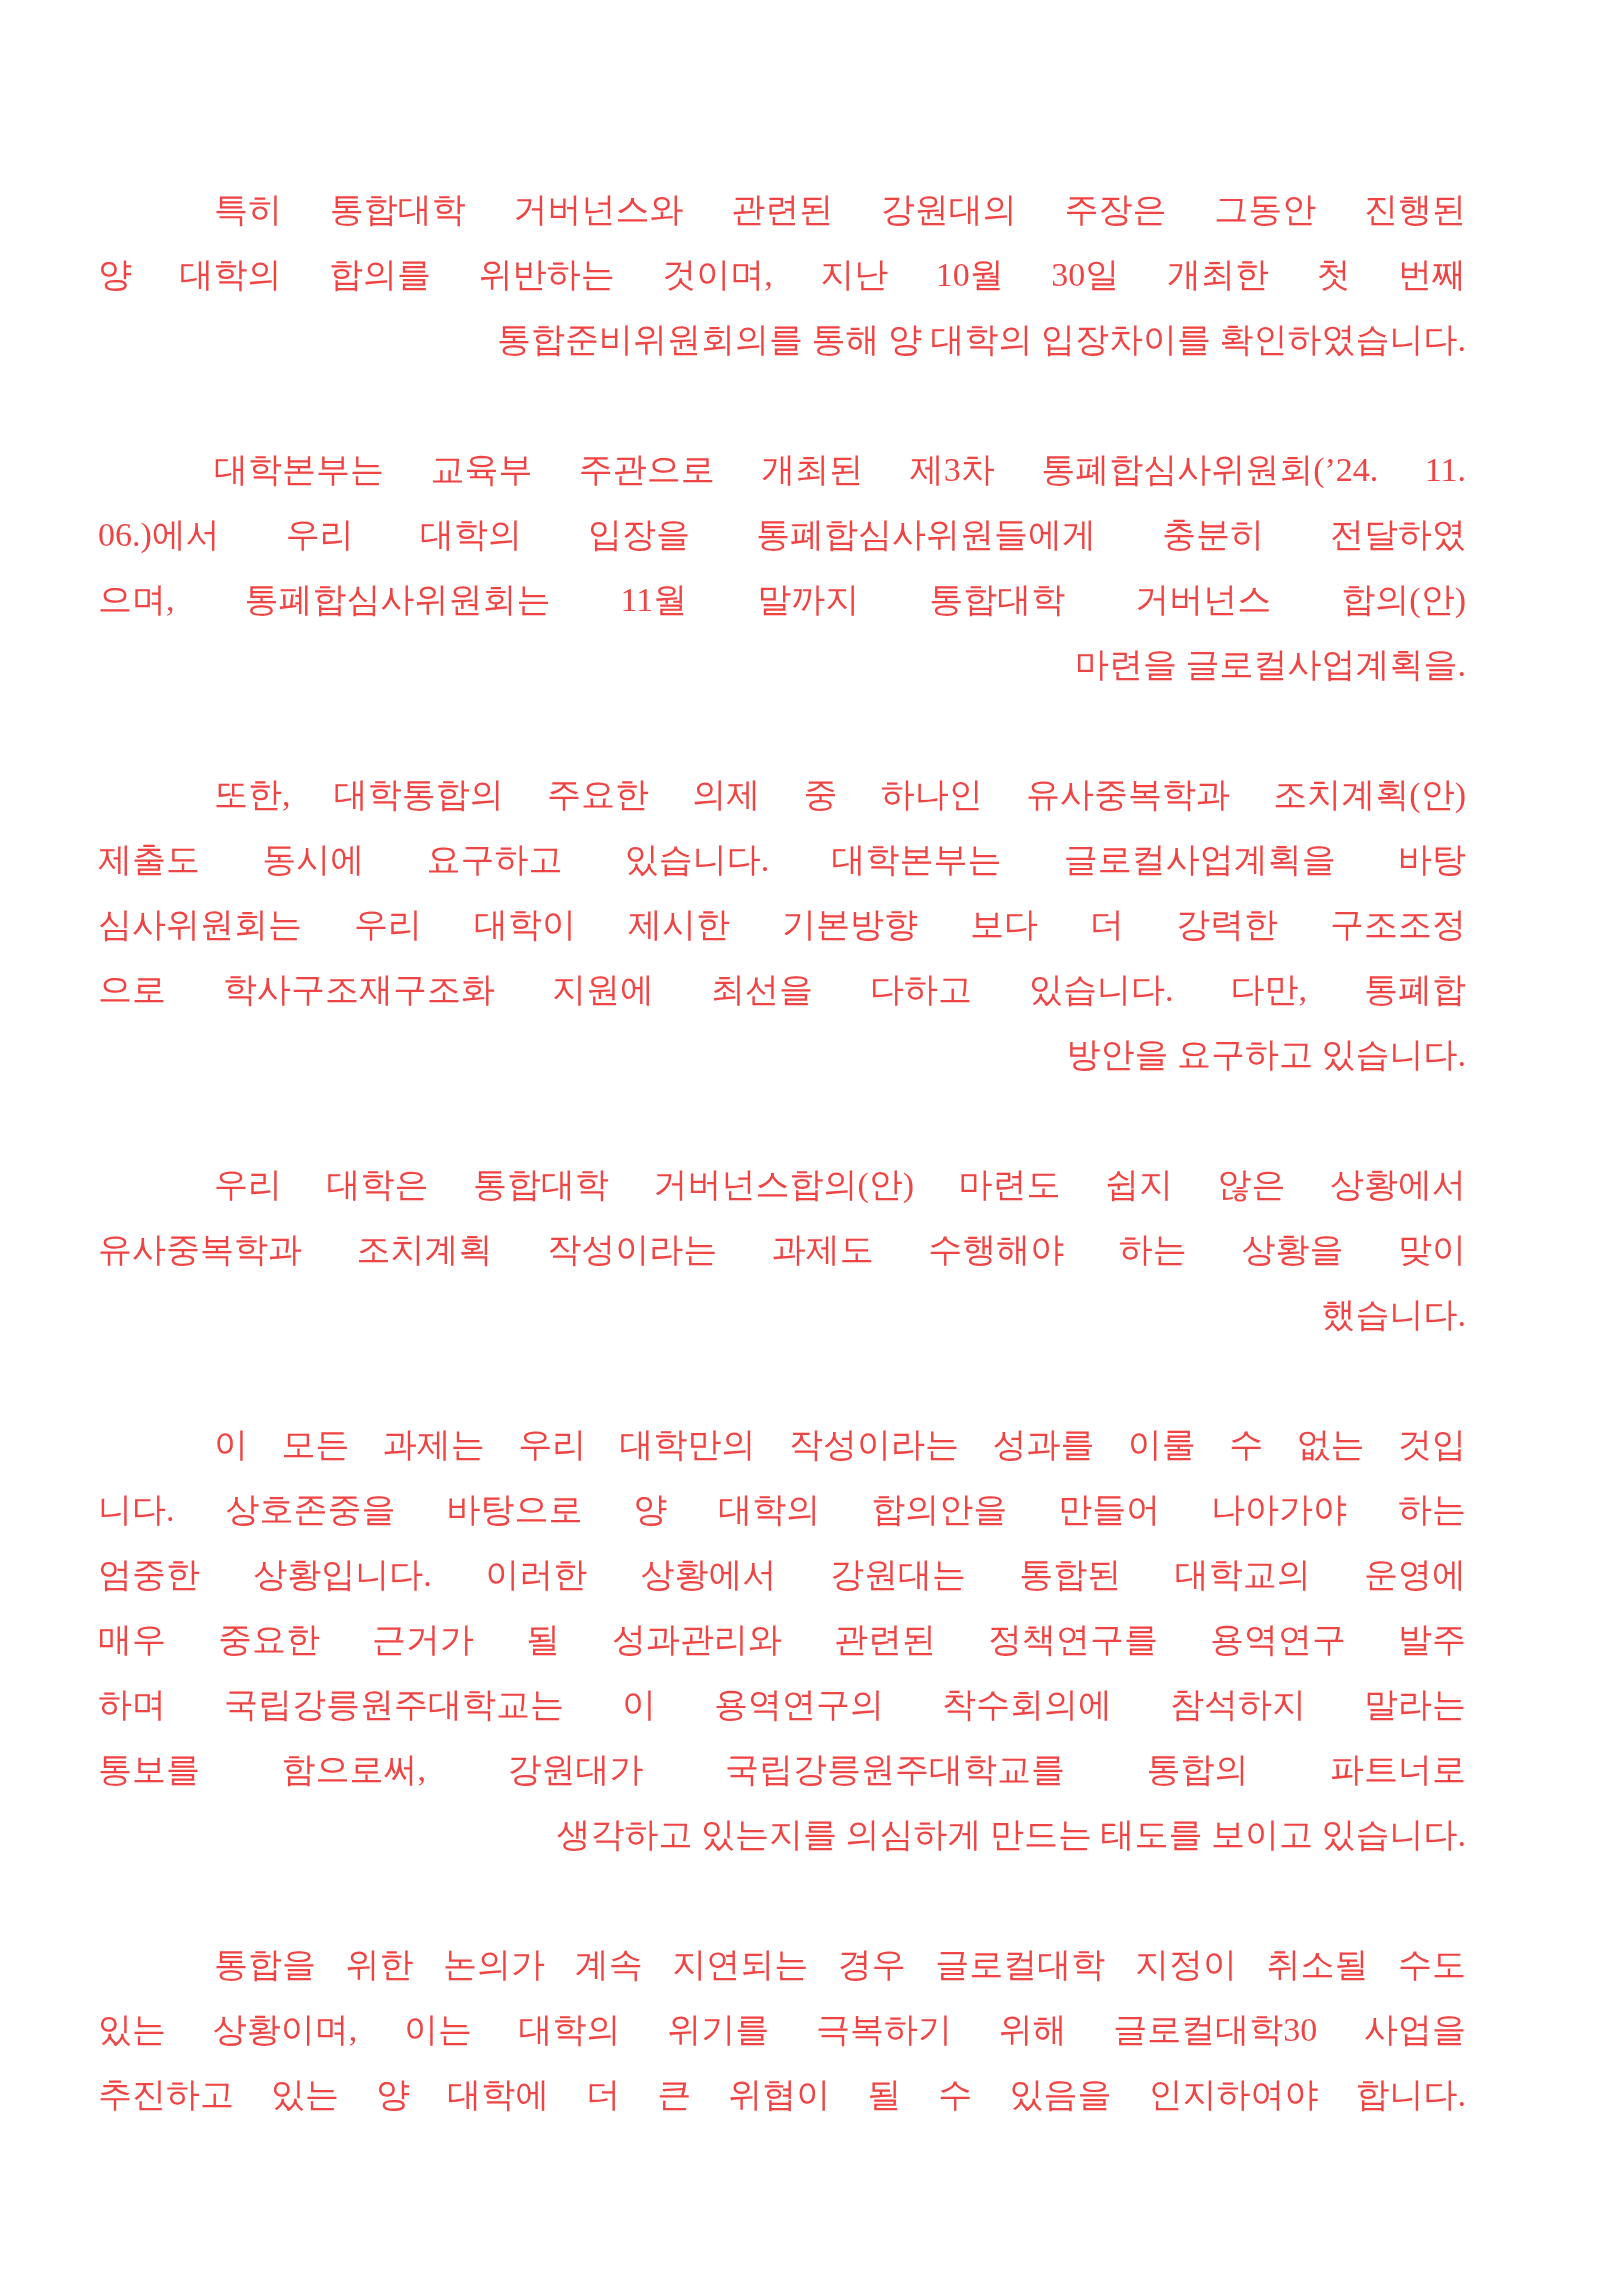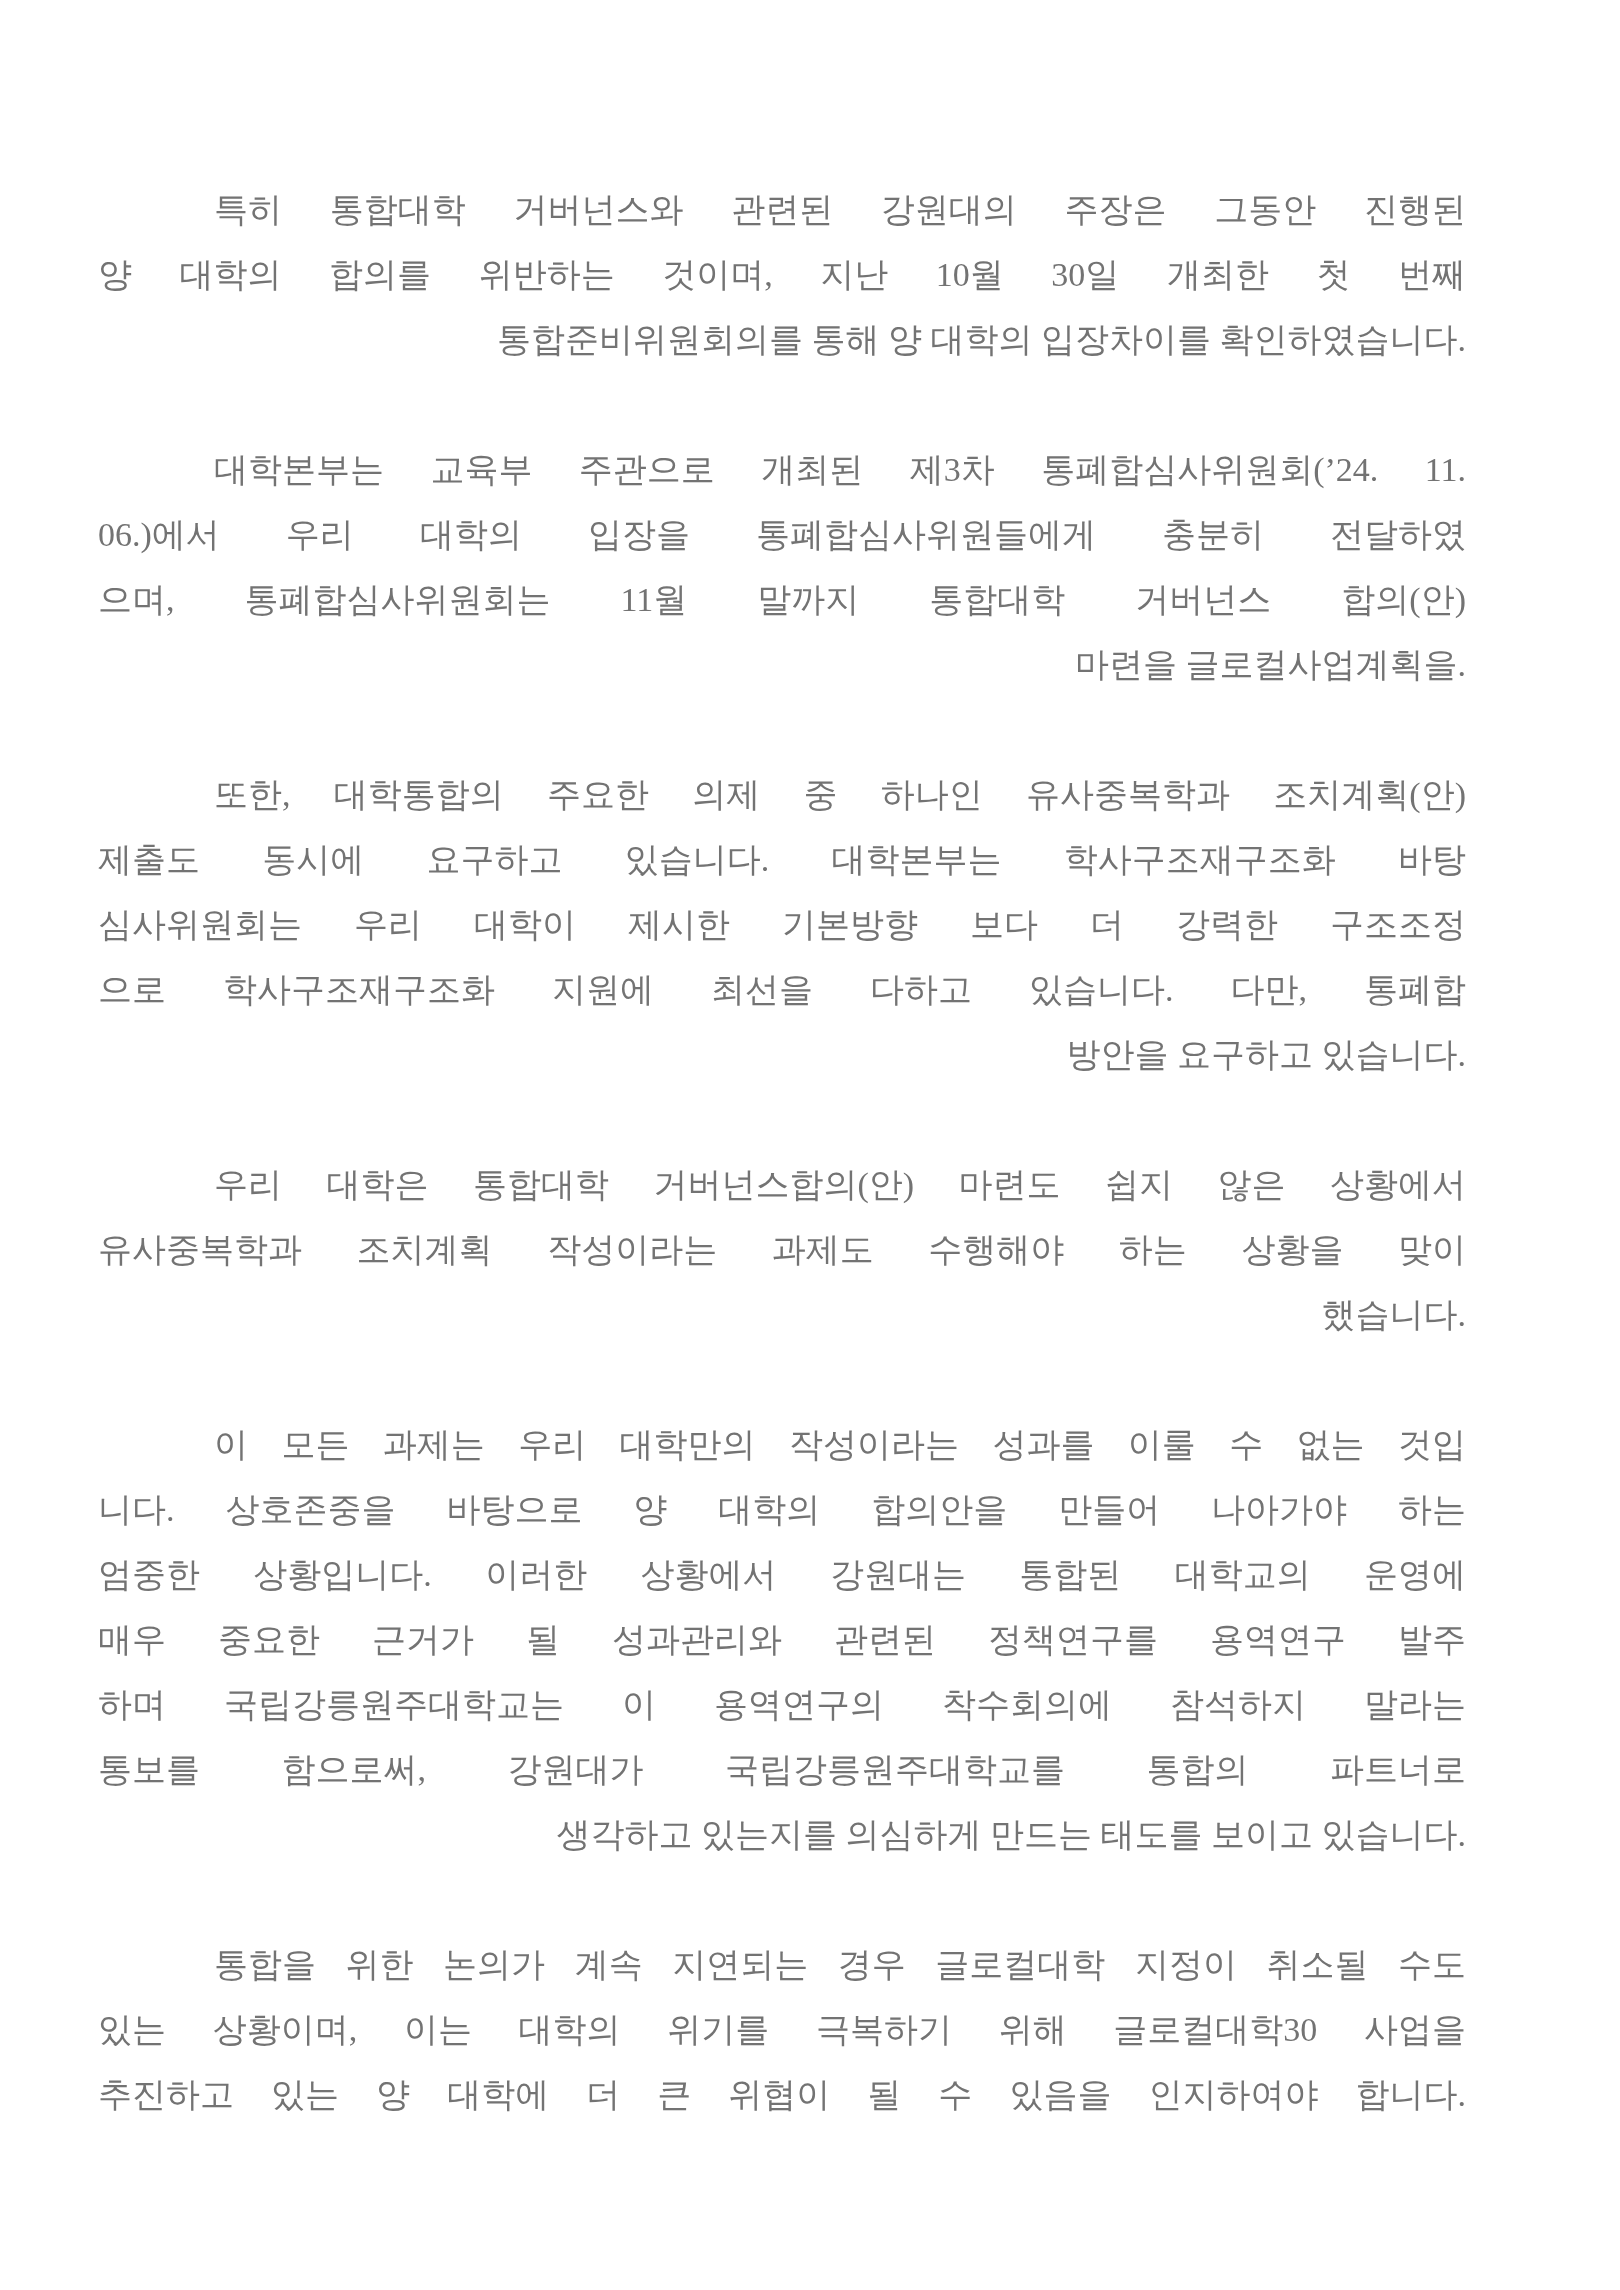--- a/index.html
+++ b/index.html
@@ -17,21 +17,21 @@
     color: #000000;
   }
   .doc {
     position: absolute;
     left: 98px;
     top: 177px;
     width: 1368px;
     font-size: 34px;
     line-height: 65px;
     letter-spacing: 0px;
-    color: #737373;
+    color: #ef4444;
   }
   .para {
     margin: 0 0 65px 0;
   }
   .para:last-child {
     margin-bottom: 0;
   }
   .line {
     text-align: right;
     white-space: normal;
@@ -62,21 +62,21 @@
 
     <div class="para">
       <div class="line j first">대학본부는 교육부 주관으로 개최된 제3차 통폐합심사위원회(’24. 11.</div>
       <div class="line j">06.)에서 우리 대학의 입장을 통폐합심사위원들에게 충분히 전달하였</div>
       <div class="line j">으며, 통폐합심사위원회는 11월 말까지 통합대학 거버넌스 합의(안)</div>
       <div class="line">마련을 글로컬사업계획을.</div>
     </div>
 
     <div class="para">
       <div class="line j first">또한, 대학통합의 주요한 의제 중 하나인 유사중복학과 조치계획(안)</div>
-      <div class="line j">제출도 동시에 요구하고 있습니다. 대학본부는 학사구조재구조화 바탕</div>
+      <div class="line j">제출도 동시에 요구하고 있습니다. 대학본부는 글로컬사업계획을 바탕</div>
       <div class="line j">심사위원회는 우리 대학이 제시한 기본방향 보다 더 강력한 구조조정</div>
       <div class="line j">으로 학사구조재구조화 지원에 최선을 다하고 있습니다. 다만, 통폐합</div>
       <div class="line">방안을 요구하고 있습니다.</div>
     </div>
 
     <div class="para">
       <div class="line j first">우리 대학은 통합대학 거버넌스합의(안) 마련도 쉽지 않은 상황에서</div>
       <div class="line j">유사중복학과 조치계획 작성이라는 과제도 수행해야 하는 상황을 맞이</div>
       <div class="line">했습니다.</div>
     </div>

